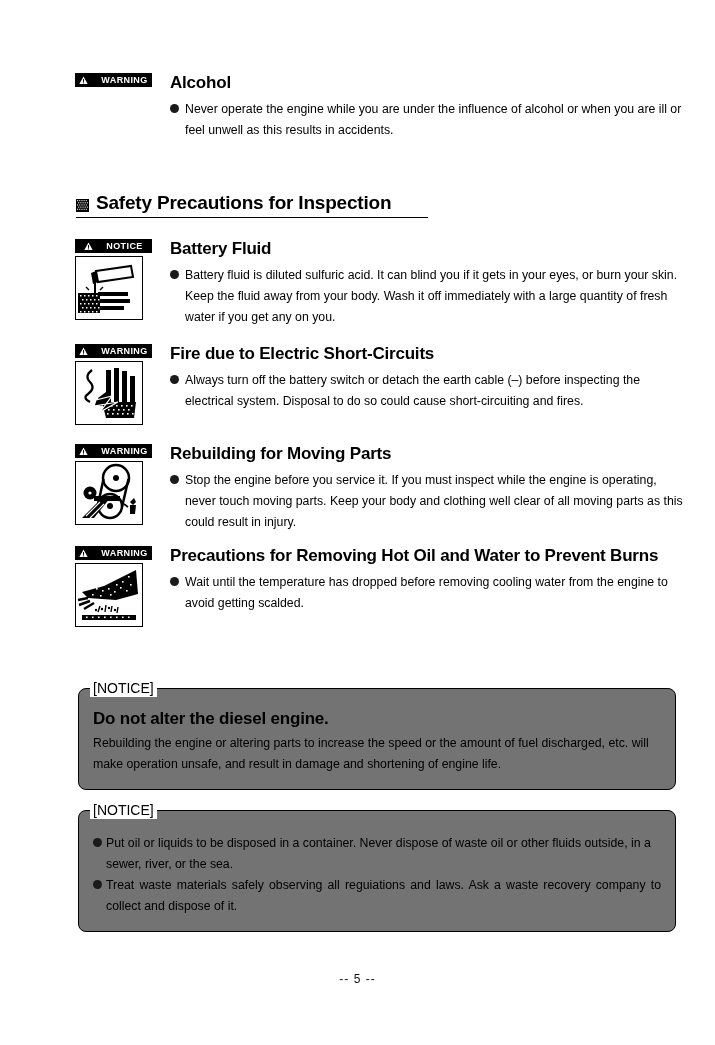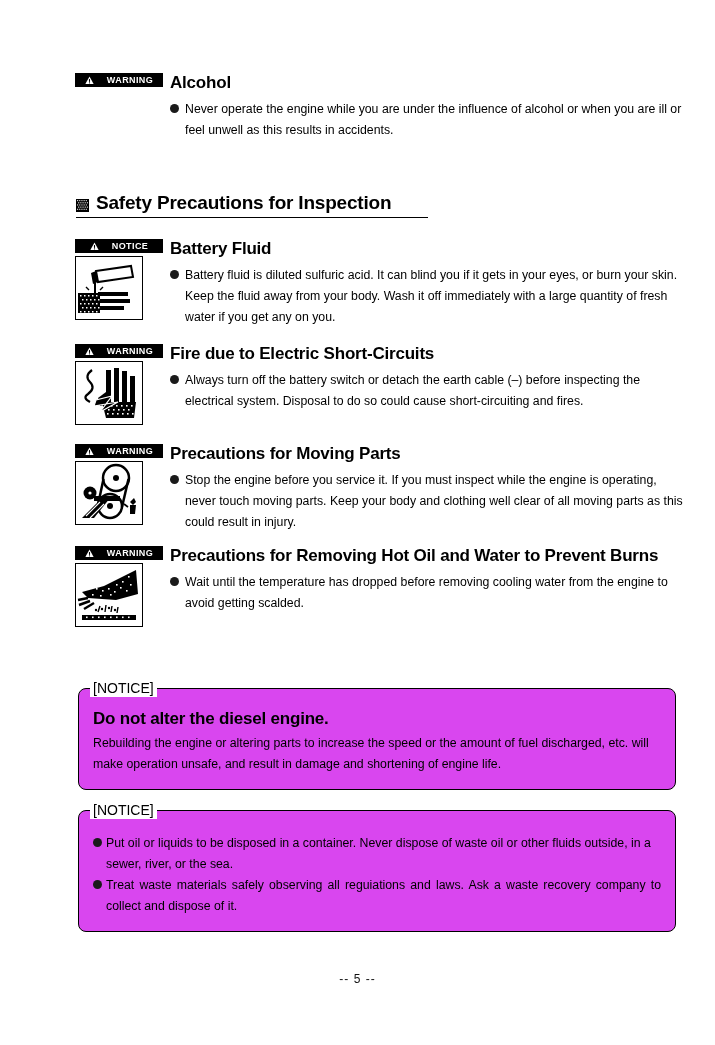--- a/index.html
+++ b/index.html
@@ -35,21 +35,21 @@
     top: 0;
     width: 68px;
   }
   .hazard-body {
     margin-left: 95px;
   }
 
   
   .badge {
     height: 14px;
-    width: 88px;
+    width: 77px;
     background: #000000;
     color: #ffffff;
     display: flex;
     align-items: center;
     justify-content: center;
     gap: 13px;
     box-sizing: border-box;
     padding: 0 2px;
   }
   .badge-text {
@@ -137,21 +137,21 @@
   }
 
   
   .notice {
     position: absolute;
     left: 78px;
     width: 598px;
     box-sizing: border-box;
     border: 1.6px solid #000000;
     border-radius: 8px;
-    background: #d946ef;
+    background: #737373;
   }
   .notice-label {
     position: absolute;
     top: -10px;
     left: 11px;
     background: #ffffff;
     padding: 0 3px;
     font-size: 14px;
     line-height: 18px;
     font-family: "Liberation Sans", sans-serif;
@@ -437,21 +437,21 @@
 
           <g fill="#000">
             <path d="M54 40 L58 36 L60 40 L57 43 Z"></path>
             <path d="M54 43 L60 43 L59 52 L54 52 Z"></path>
           </g>
           <path d="M52 45 L48 42" stroke="#000" stroke-width="1.6"></path>
         </svg>
       </div>
     </div>
     <div class="hazard-body">
-      <h2 class="hz-title">Precautions for Moving Parts</h2>
+      <h2 class="hz-title">Rebuilding for Moving Parts</h2>
       <ul class="bul">
         <li>
           <span class="dot"></span>
           <span>Stop the engine before you service it.    If you must inspect while the engine is operating, never touch moving parts.   Keep your body and clothing well clear of all moving parts as this could result in injury.</span>
         </li>
       </ul>
     </div>
   </div>
 
   <div class="hazard" style="top:546px;">

